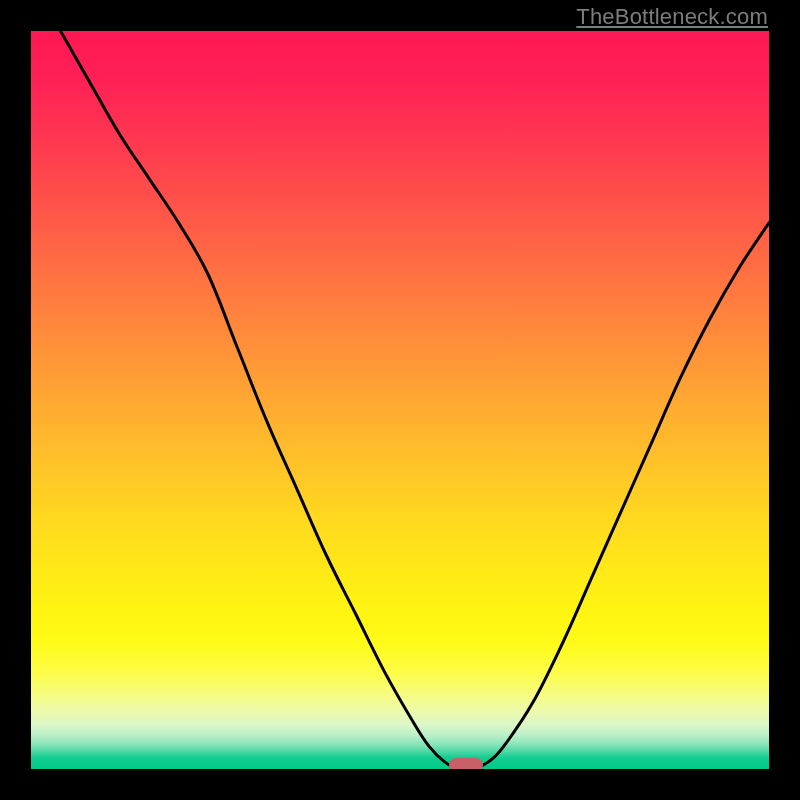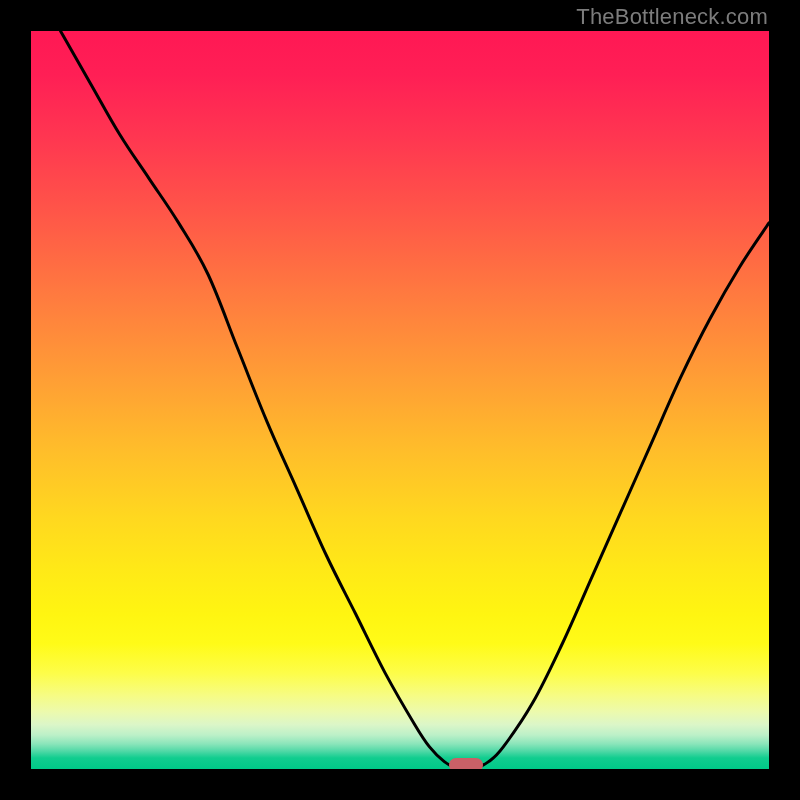--- a/index.html
+++ b/index.html
@@ -65,20 +65,21 @@
     height: 738px;
   }
   .watermark {
     position: absolute;
     top: 4px;
     right: 32px;
     color: #7c7c7c;
     font-size: 22px;
     letter-spacing: 0.2px;
     user-select: none;
+    text-decoration: underline;
   }
   .marker {
     position: absolute;
     width: 34px;
     height: 14px;
     border-radius: 7px;
     background: #ca6067;
     transform: translate(-50%, -50%);
   }
 </style>

